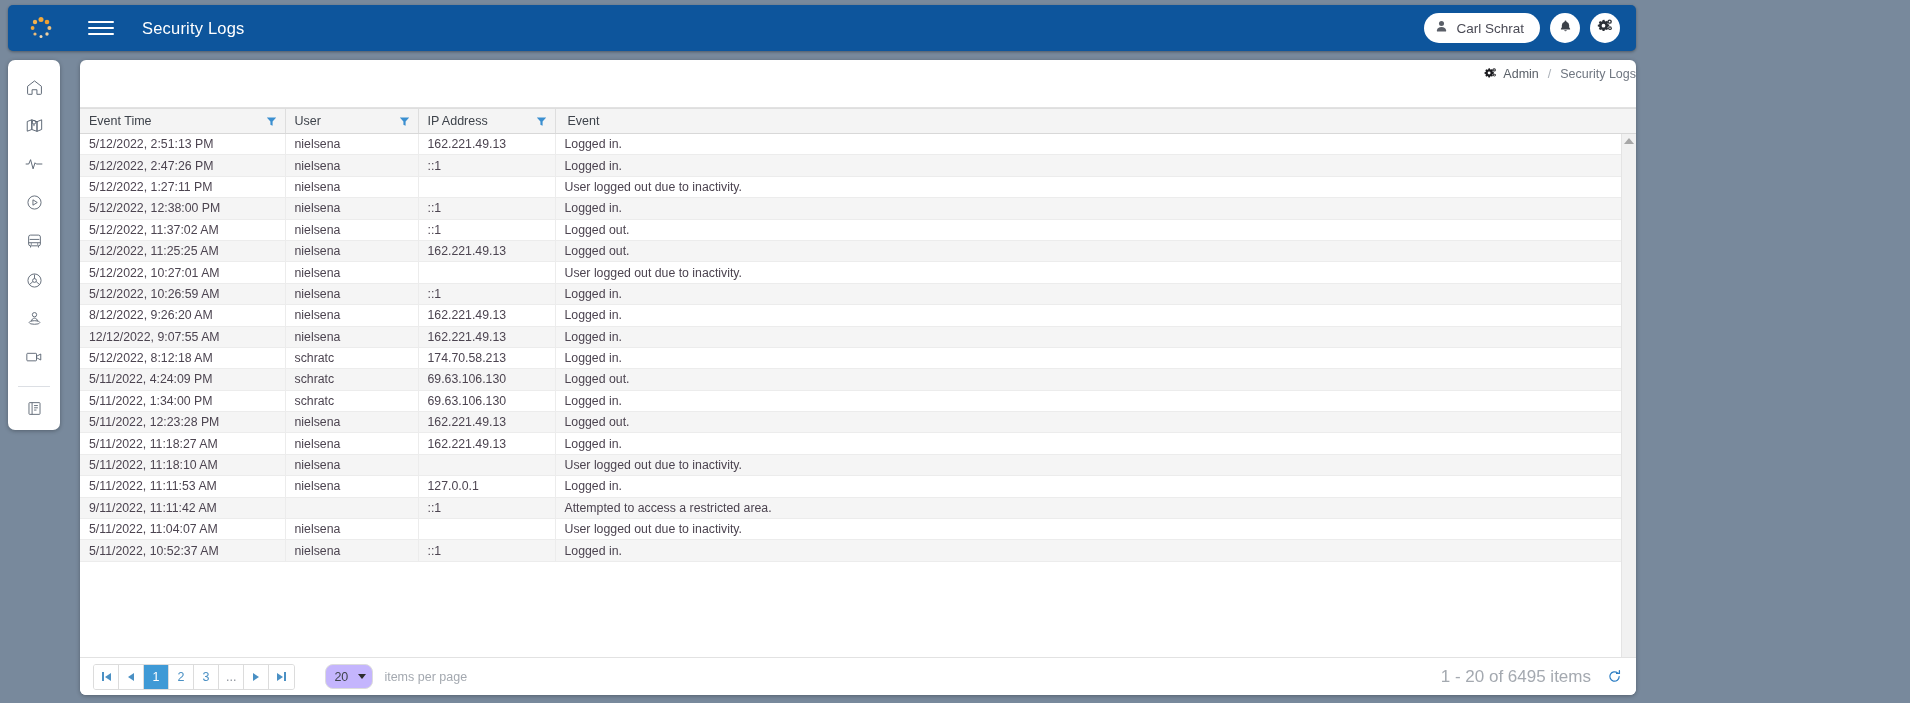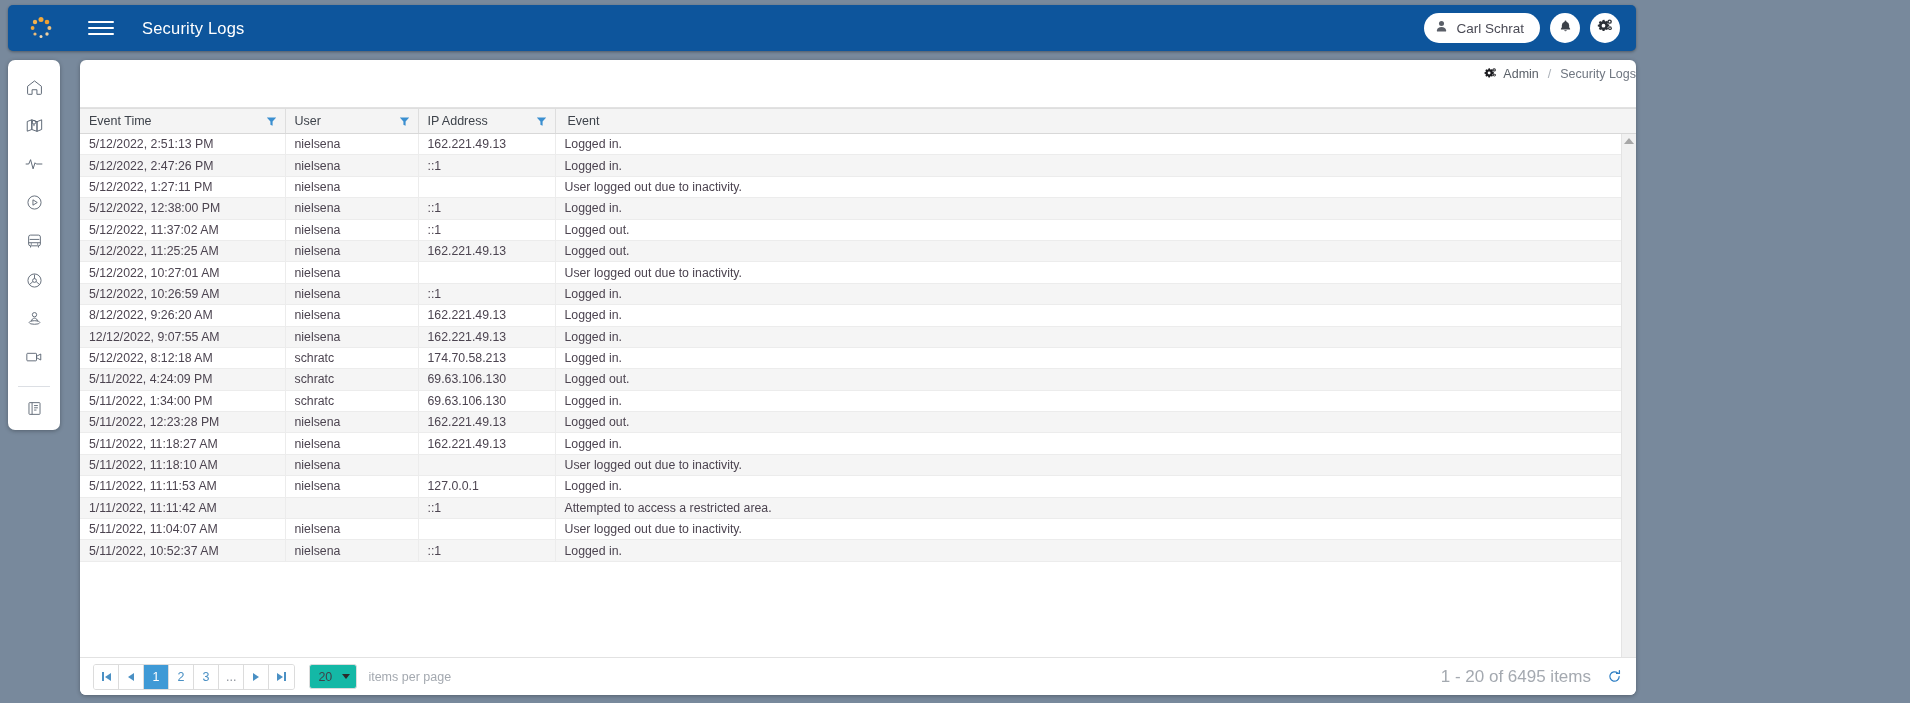--- a/index.html
+++ b/index.html
@@ -122,23 +122,23 @@
   }
   .pagebtn:last-child { border-right: none; }
   .pagebtn.active { background:#3f9ad6; color:#fff; }
   .pagebtn.dots { color:#8a9099; cursor:default; }
   .pagebtn .tri-l { width:0;height:0;border-top:4px solid transparent;border-bottom:4px solid transparent;border-right:6px solid #4a90c4;}
   .pagebtn .tri-r { width:0;height:0;border-top:4px solid transparent;border-bottom:4px solid transparent;border-left:6px solid #4a90c4;}
   .pagebtn .bar { width:2px;height:9px;background:#4a90c4;}
   .pagebtn .inner { display:flex; align-items:center; gap:1px; }
 
   .pagesize {
-    margin-left: 14px; width: 48px; height: 25px; border:1px solid #dcdcdc; border-radius:3px;
+    margin-left: 30px; width: 48px; height: 25px; border:1px solid #dcdcdc; border-radius:8px;
     display:flex; align-items:center; justify-content:space-between; padding: 0 6px 0 8px;
-    font-size: 12.5px; color:#3e434b; cursor:pointer; background:#14b8a6;
+    font-size: 12.5px; color:#3e434b; cursor:pointer; background:#c4b5fd;
   }
   .caret { width:0;height:0;border-left:4.5px solid transparent;border-right:4.5px solid transparent;border-top:5.5px solid #2b2b2b;}
   .ipp { margin-left: 11px; font-size: 12.5px; color:#a4a9b0; }
   .pagerright { margin-left:auto; display:flex; align-items:center; gap: 16px; }
   .itemcount { font-size: 17px; color:#a4a9b0; }
   .refresh { cursor:pointer; line-height:0; }
 </style>
 </head>
 <body>
 
@@ -444,21 +444,21 @@
               <td></td>
               <td>User logged out due to inactivity.</td>
             </tr>
             <tr>
               <td>5/11/2022, 11:11:53 AM</td>
               <td>nielsena</td>
               <td>127.0.0.1</td>
               <td>Logged in.</td>
             </tr>
             <tr class="alt">
-              <td>1/11/2022, 11:11:42 AM</td>
+              <td>9/11/2022, 11:11:42 AM</td>
               <td></td>
               <td>::1</td>
               <td>Attempted to access a restricted area.</td>
             </tr>
             <tr>
               <td>5/11/2022, 11:04:07 AM</td>
               <td>nielsena</td>
               <td></td>
               <td>User logged out due to inactivity.</td>
             </tr>

